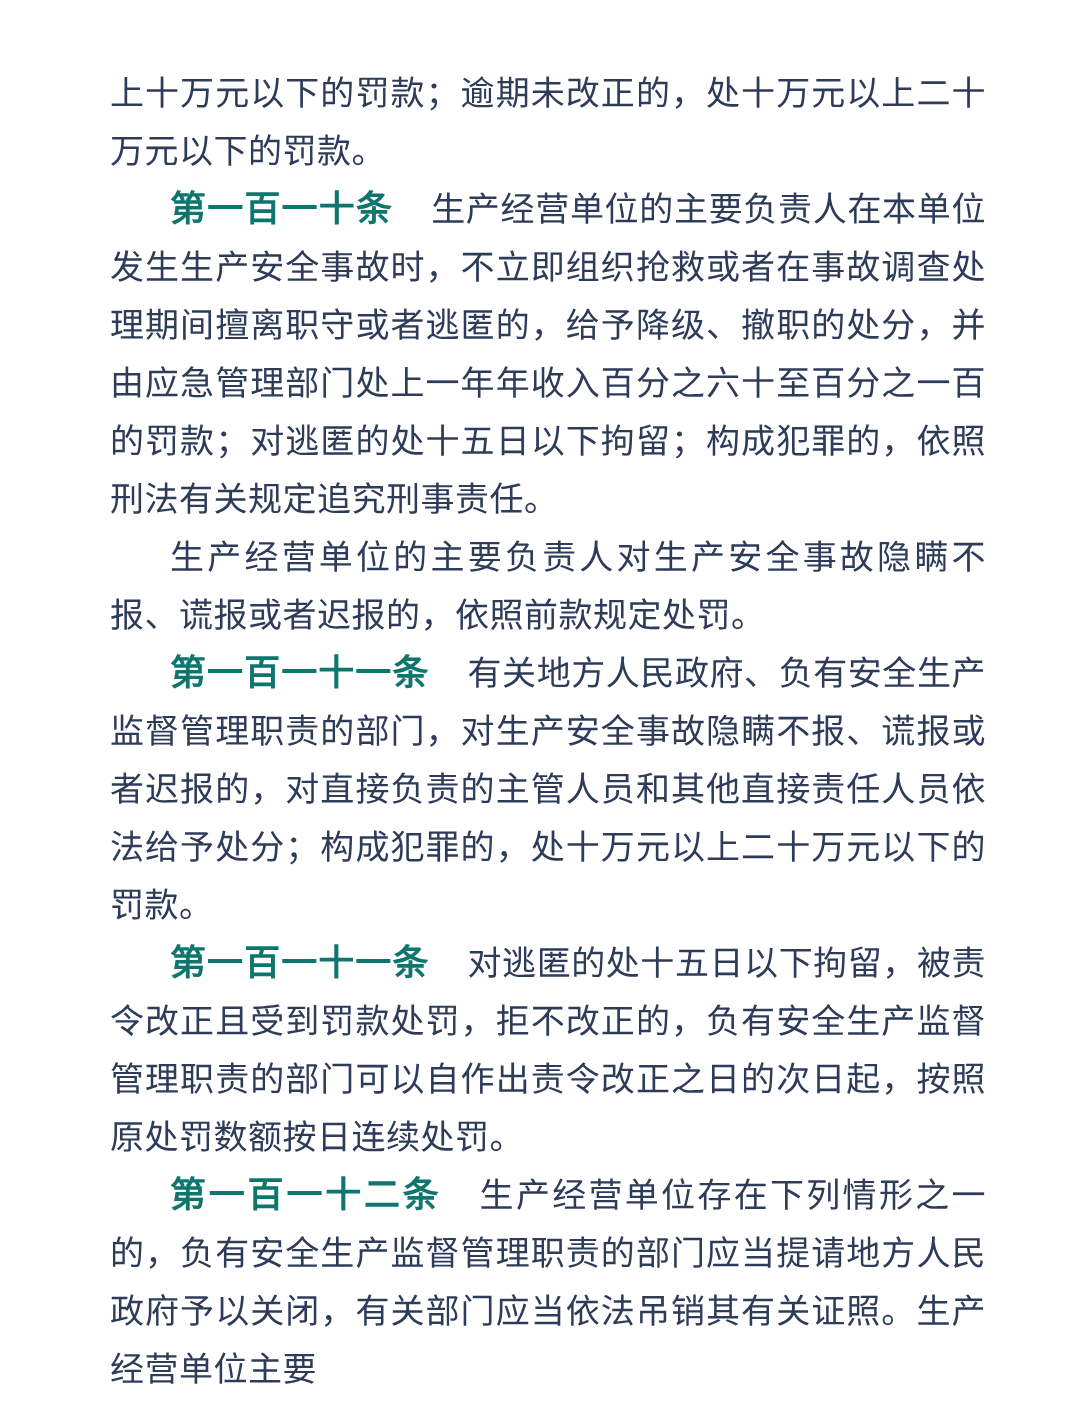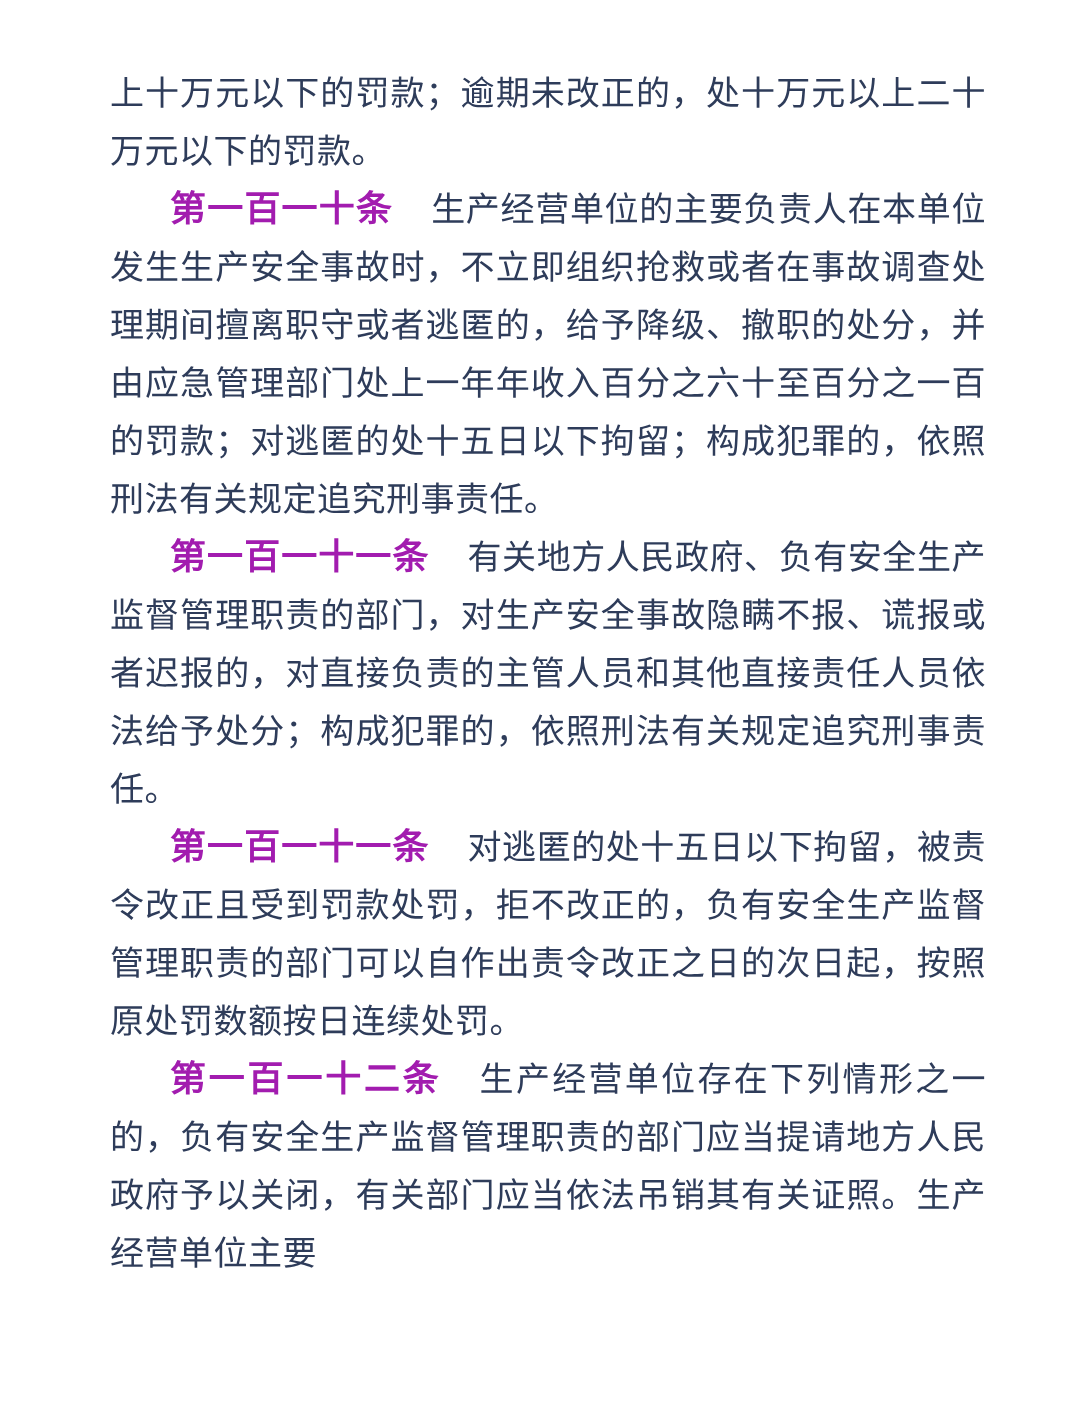--- a/index.html
+++ b/index.html
@@ -30,29 +30,30 @@
     letter-spacing: 0.5px;
     margin: 0;
   }
   .para.indent {
     text-indent: 60px;
   }
   .article-no {
     font-family: "DejaVu Sans", "Liberation Sans", sans-serif;
     font-weight: bold;
     font-size: 36px;
-    color: #a21caf;
+    color: #0f766e;
     letter-spacing: 1px;
     margin-right: 38px;
   }
 </style>
 </head>
 <body>
 
 <div class="page">
   <div>
       <div class="para"><span>上十万元以下的罚款；逾期未改正的，处十万元以上二十万元以下的罚款。</span></div>
       <div class="para indent"><span class="article-no">第一百一十条</span><span>生产经营单位的主要负责人在本单位发生生产安全事故时，不立即组织抢救或者在事故调查处理期间擅离职守或者逃匿的，给予降级、撤职的处分，并由应急管理部门处上一年年收入百分之六十至百分之一百的罚款；对逃匿的处十五日以下拘留；构成犯罪的，依照刑法有关规定追究刑事责任。</span></div>
-      <div class="para indent"><span class="article-no">第一百一十一条</span><span>有关地方人民政府、负有安全生产监督管理职责的部门，对生产安全事故隐瞒不报、谎报或者迟报的，对直接负责的主管人员和其他直接责任人员依法给予处分；构成犯罪的，依照刑法有关规定追究刑事责任。</span></div>
+      <div class="para indent"><span>生产经营单位的主要负责人对生产安全事故隐瞒不报、谎报或者迟报的，依照前款规定处罚。</span></div>
+      <div class="para indent"><span class="article-no">第一百一十一条</span><span>有关地方人民政府、负有安全生产监督管理职责的部门，对生产安全事故隐瞒不报、谎报或者迟报的，对直接负责的主管人员和其他直接责任人员依法给予处分；构成犯罪的，处十万元以上二十万元以下的罚款。</span></div>
       <div class="para indent"><span class="article-no">第一百一十一条</span><span>对逃匿的处十五日以下拘留，被责令改正且受到罚款处罚，拒不改正的，负有安全生产监督管理职责的部门可以自作出责令改正之日的次日起，按照原处罚数额按日连续处罚。</span></div>
       <div class="para indent"><span class="article-no">第一百一十二条</span><span>生产经营单位存在下列情形之一的，负有安全生产监督管理职责的部门应当提请地方人民政府予以关闭，有关部门应当依法吊销其有关证照。生产经营单位主要</span></div>
     </div>
 </div>
 
 </body></html>

